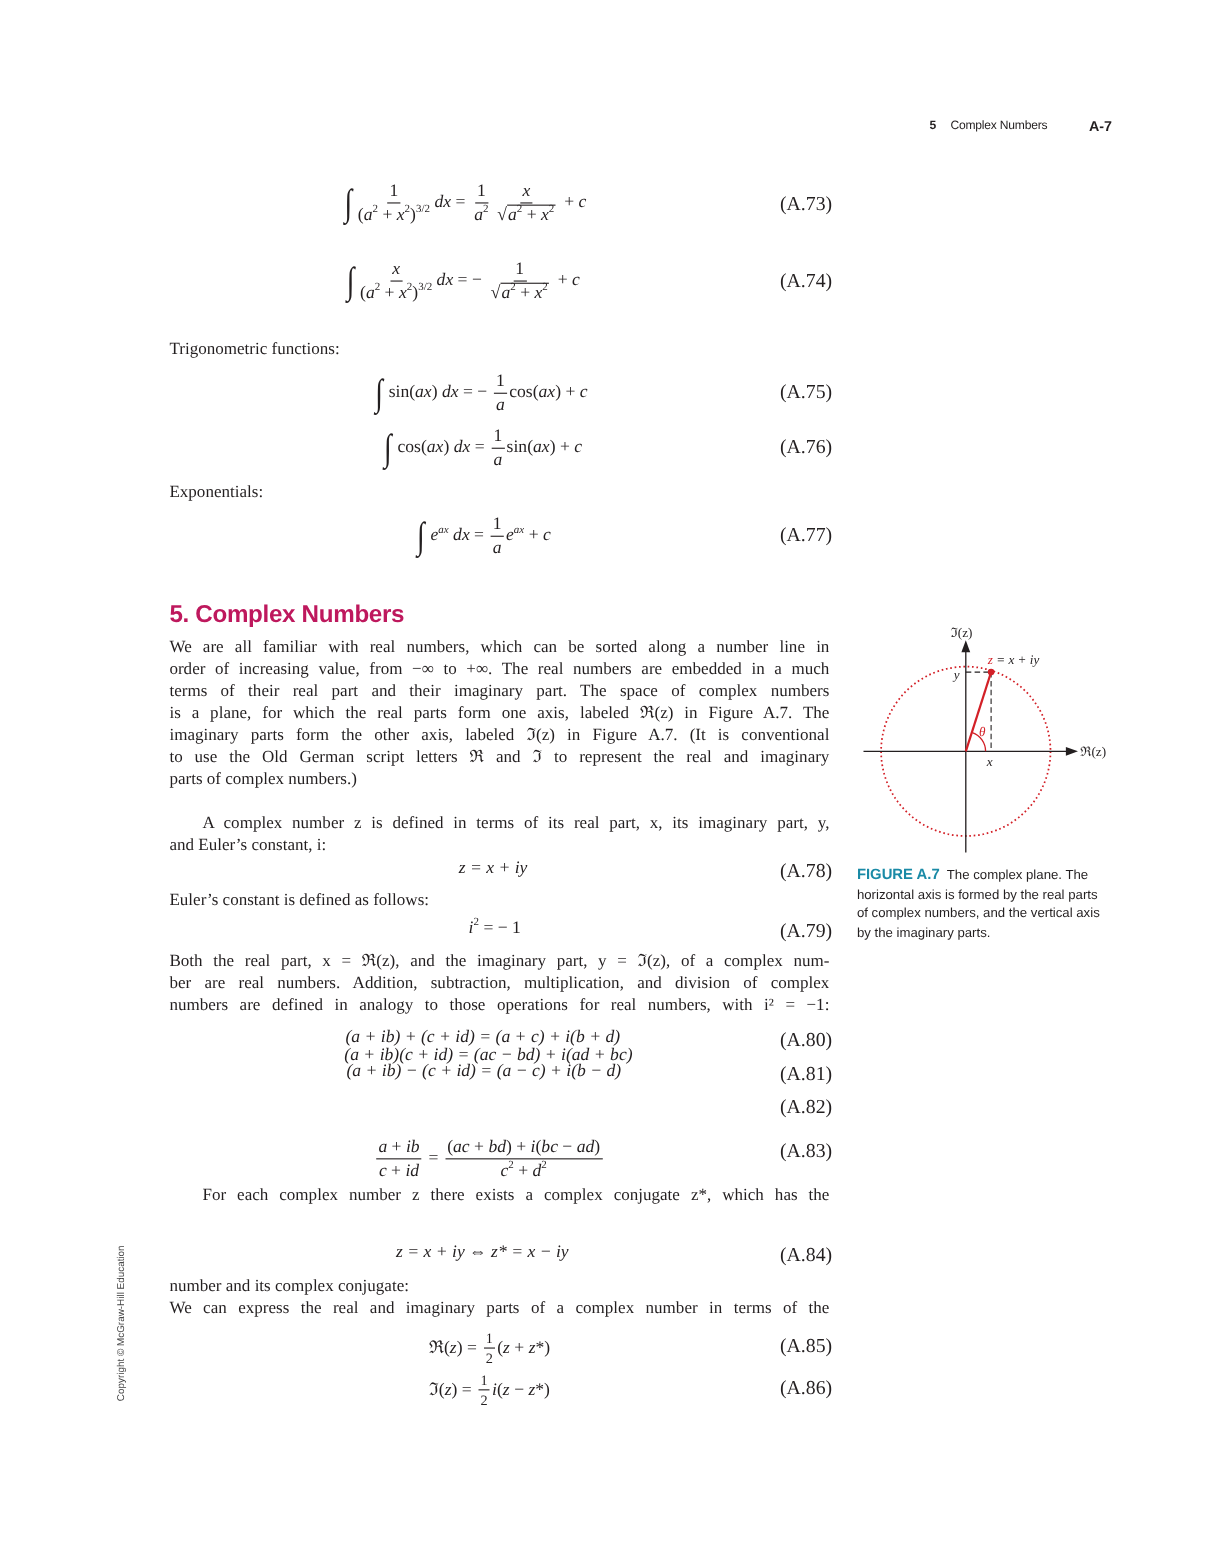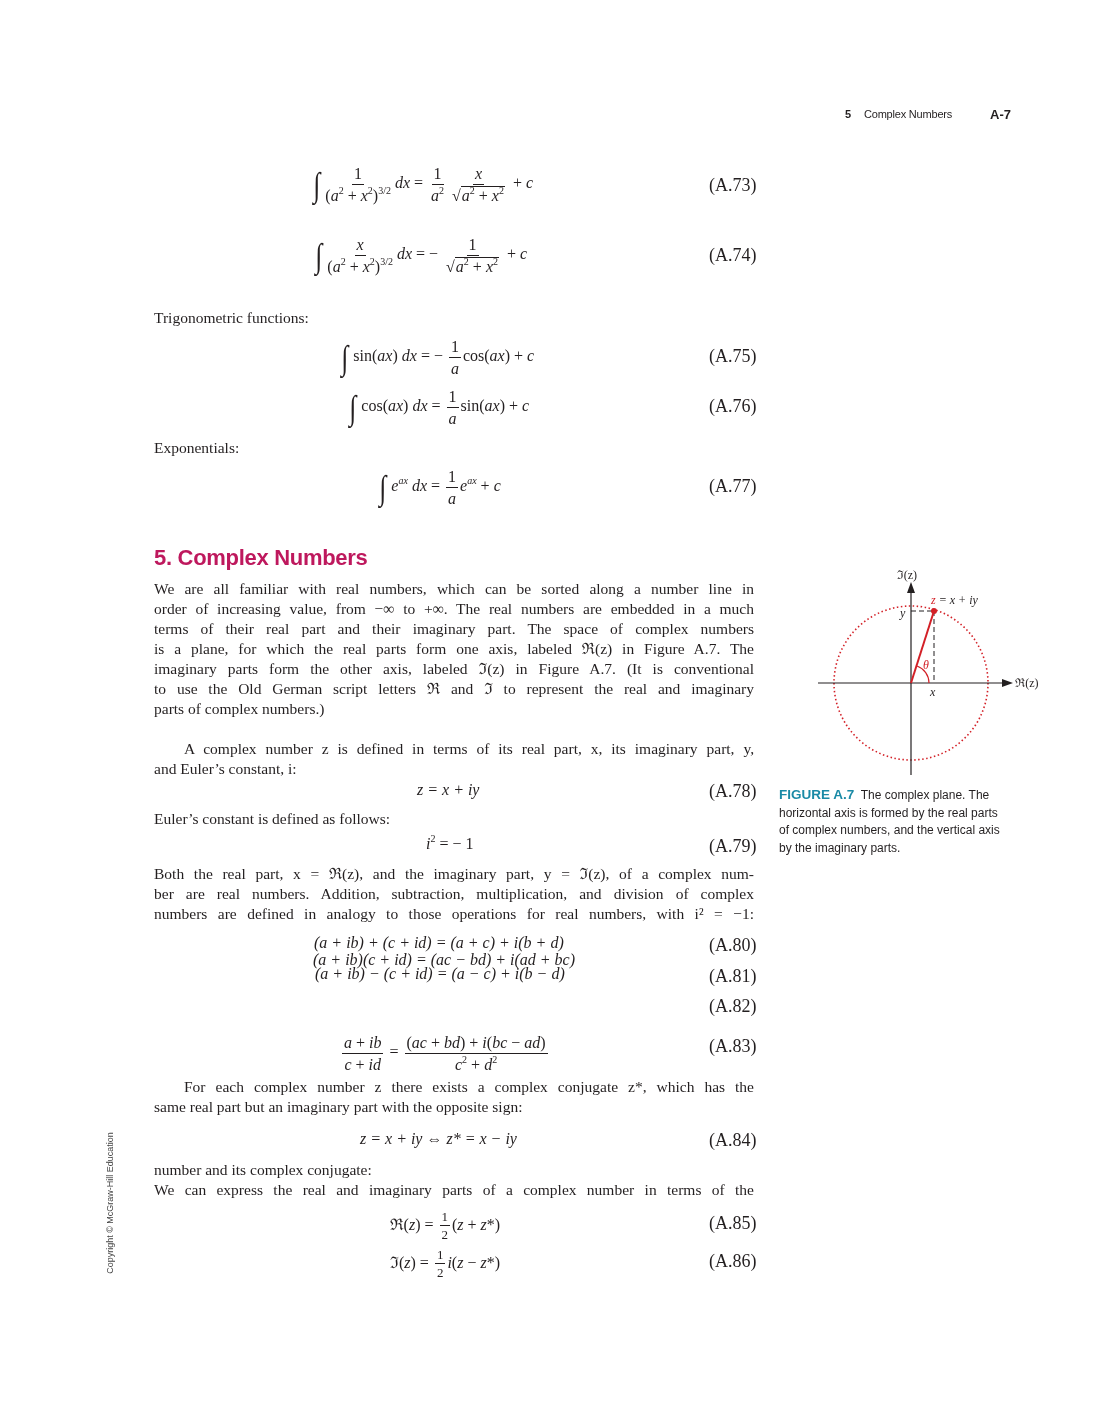--- a/index.html
+++ b/index.html
@@ -30,21 +30,21 @@
   
   .para { position:absolute; left:154px; width:600px; font-size:15.5px; line-height:20px; text-align:justify; }
   .para .line { display:block; height:20px; text-align:justify; text-align-last:justify; white-space:nowrap; }
   .para .line.last { text-align-last:left; }
   .indent { padding-left:30px; }
   .label-text { position:absolute; left:154px; font-size:15.5px; }
 
   #section-heading { top:545px; left:154px; font-size:22px; font-weight:bold; letter-spacing:-0.3px; }
 
   
-  #figure-a7 { left:813px; top:565px; width:240px; height:215px; }
+  #figure-a7 { left:780px; top:565px; width:240px; height:215px; }
   #figure-caption { left:779px; top:786px; width:225px; font-size:12px; line-height:17.5px; color:#231f20; }
   #figure-caption .cap-label { font-weight:bold; font-size:13.5px; color:#1a8aa6; }
 
   #copyright { left:25px; top:1198px; width:170px; font-size:9px; color:#444; transform:rotate(-90deg); transform-origin:center; white-space:nowrap; text-align:center; }
 </style>
 </head>
 <body>
 
 <div id="running-header" class="abs sans">
   <span class="sec-num">5</span>
@@ -149,21 +149,20 @@
       <span class="den"><i>c</i> + <i>id</i></span>
     </span> = <span class="frac">
       <span class="num">(<i>ac</i> + <i>bd</i>) + <i>i</i>(<i>bc</i> − <i>ad</i>)</span>
       <span class="den"><i>c</i><sup>2</sup> + <i>d</i><sup>2</sup></span>
     </span>
 </div>
 <div class="eqnum" style="top:1036px;">(A.83)</div>
 
 <div class="para" style="top:1077px;">
   <span class="line indent">For each complex number z there exists a complex conjugate z*, which has the</span>
-  <span class="line last">same real part but an imaginary part with the opposite sign:</span>
 </div>
 
 <div class="eq it" style="left:360px; top:1131px;">z = x + iy ⇔ z* = x − iy</div>
 <div class="eqnum" style="top:1130px;">(A.84)</div>
 
 <div class="para" style="top:1160px;">
   <span class="line last">number and its complex conjugate:</span>
   <span class="line">We can express the real and imaginary parts of a complex number in terms of the</span>
 </div>
 

